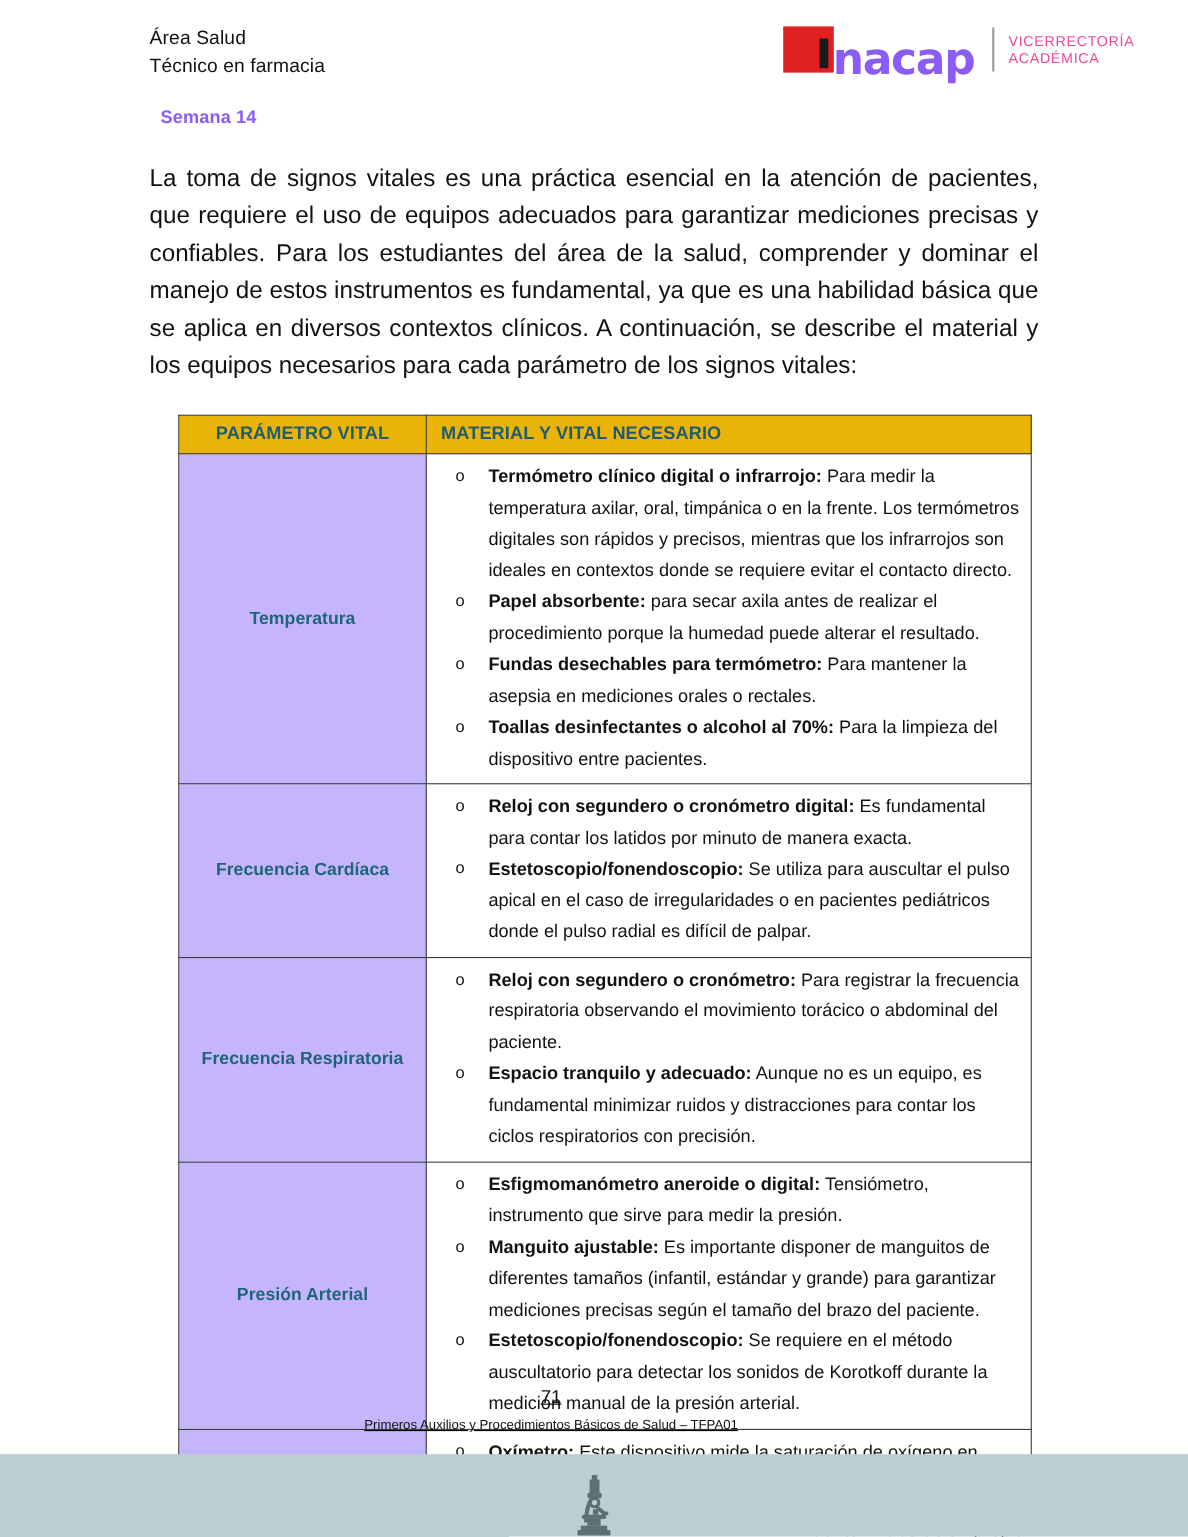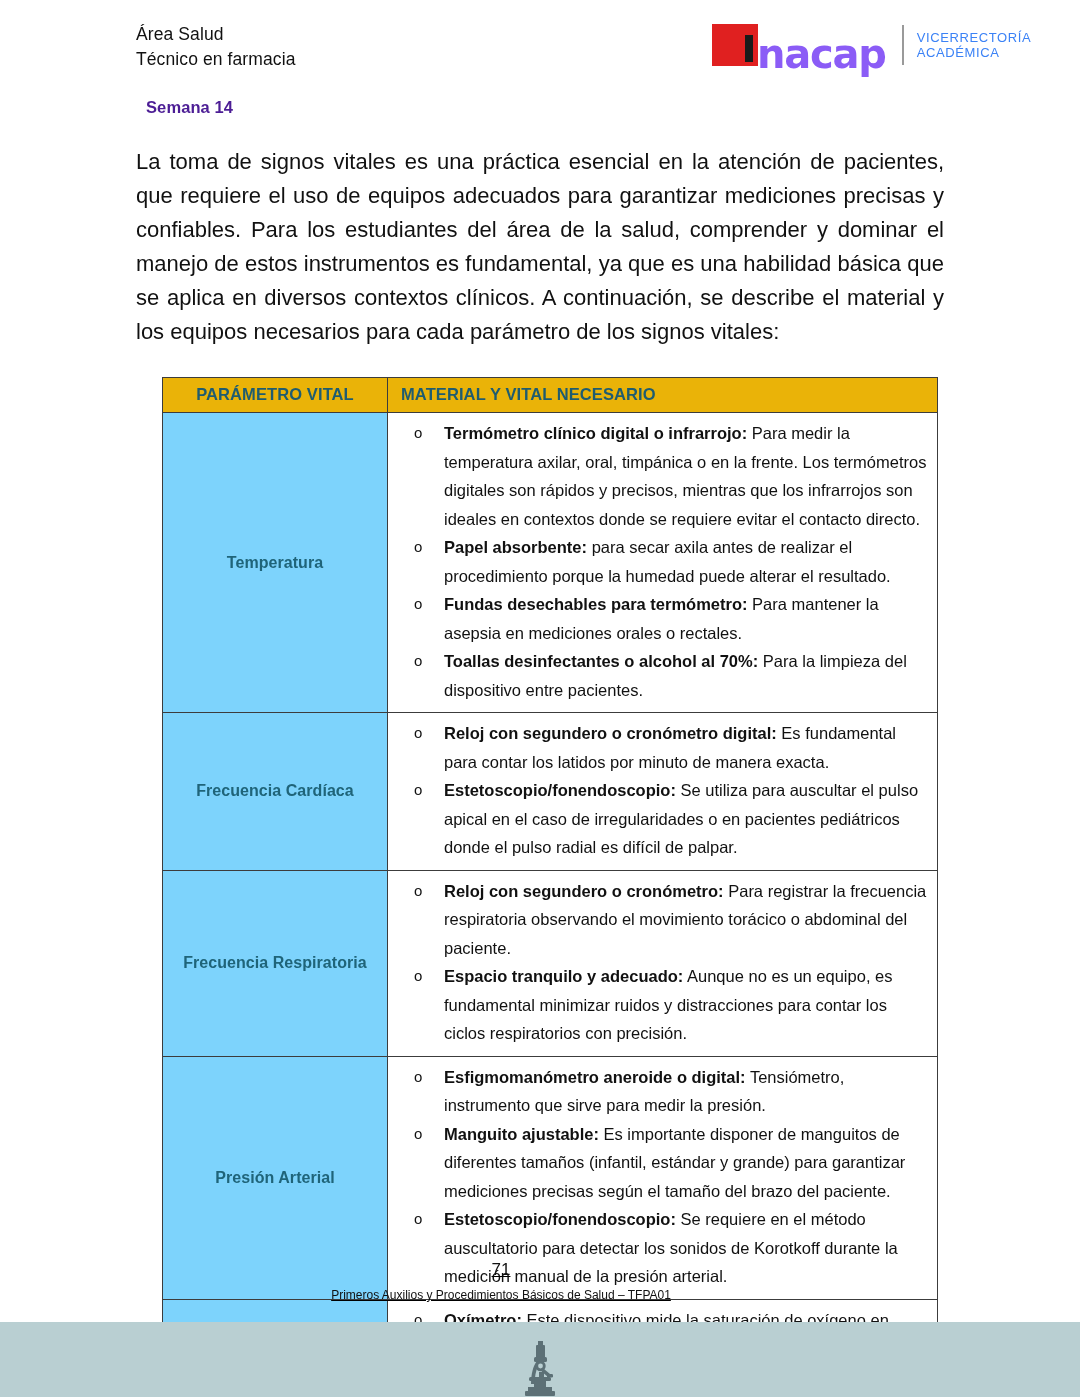--- a/index.html
+++ b/index.html
@@ -71,37 +71,37 @@
   }
   .logo-divider {
     width: 2px;
     height: 40px;
     background: #9a9a9a;
     margin: 0 13px 0 16px;
   }
   .logo-sub {
     font-size: 13px;
     line-height: 15.5px;
-    color: #3b82f6;
+    color: #ec4899;
     letter-spacing: 0.6px;
     font-family: "Liberation Sans", sans-serif;
   }
 
   
   .content {
     position: absolute;
     left: 0;
     top: 86px;
     width: 1080px;
   }
   .semana {
     margin: 12px 0 0 146px;
     font-size: 16.5px;
     font-weight: bold;
-    color: #4c1d95;
+    color: #8b5cf6;
     letter-spacing: 0.1px;
   }
   .section-title {
     margin: 24px 0 0 190px;
     font-size: 17px;
     font-weight: bold;
     color: #1F5C70;
     letter-spacing: 0.05px;
   }
   .intro {
@@ -133,21 +133,21 @@
     color: #1F5C70;
     font-size: 16.5px;
     font-weight: bold;
     padding: 7px 0 8px 0;
     letter-spacing: 0.1px;
   }
   .vital-table thead th.h1 { text-align: center; }
   .vital-table thead th.h2 { text-align: left; padding-left: 13px; }
 
   td.param-cell {
-    background: #7dd3fc;
+    background: #c4b5fd;
     color: #1F6479;
     font-size: 16px;
     font-weight: bold;
     text-align: center;
     vertical-align: middle;
     padding: 6px 6px;
     letter-spacing: 0.05px;
   }
   td.items-cell {
     background: #ffffff;

